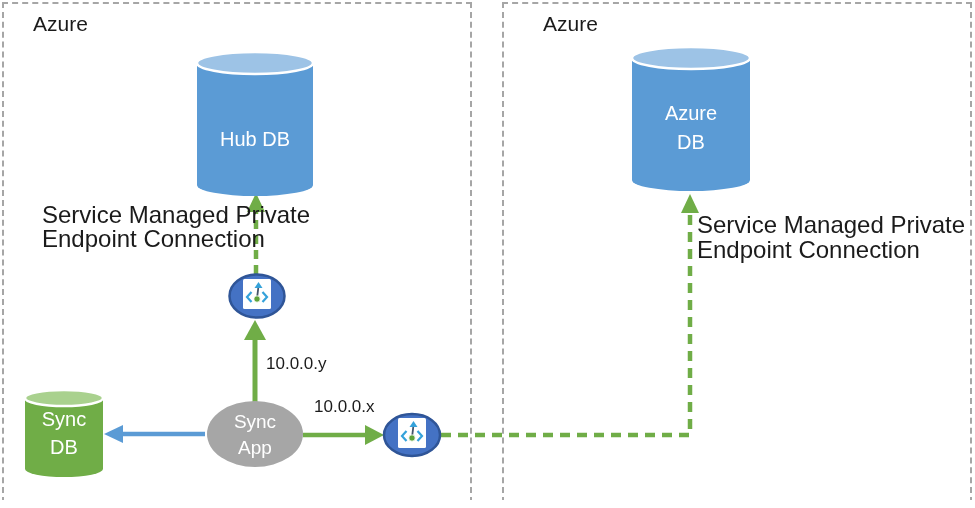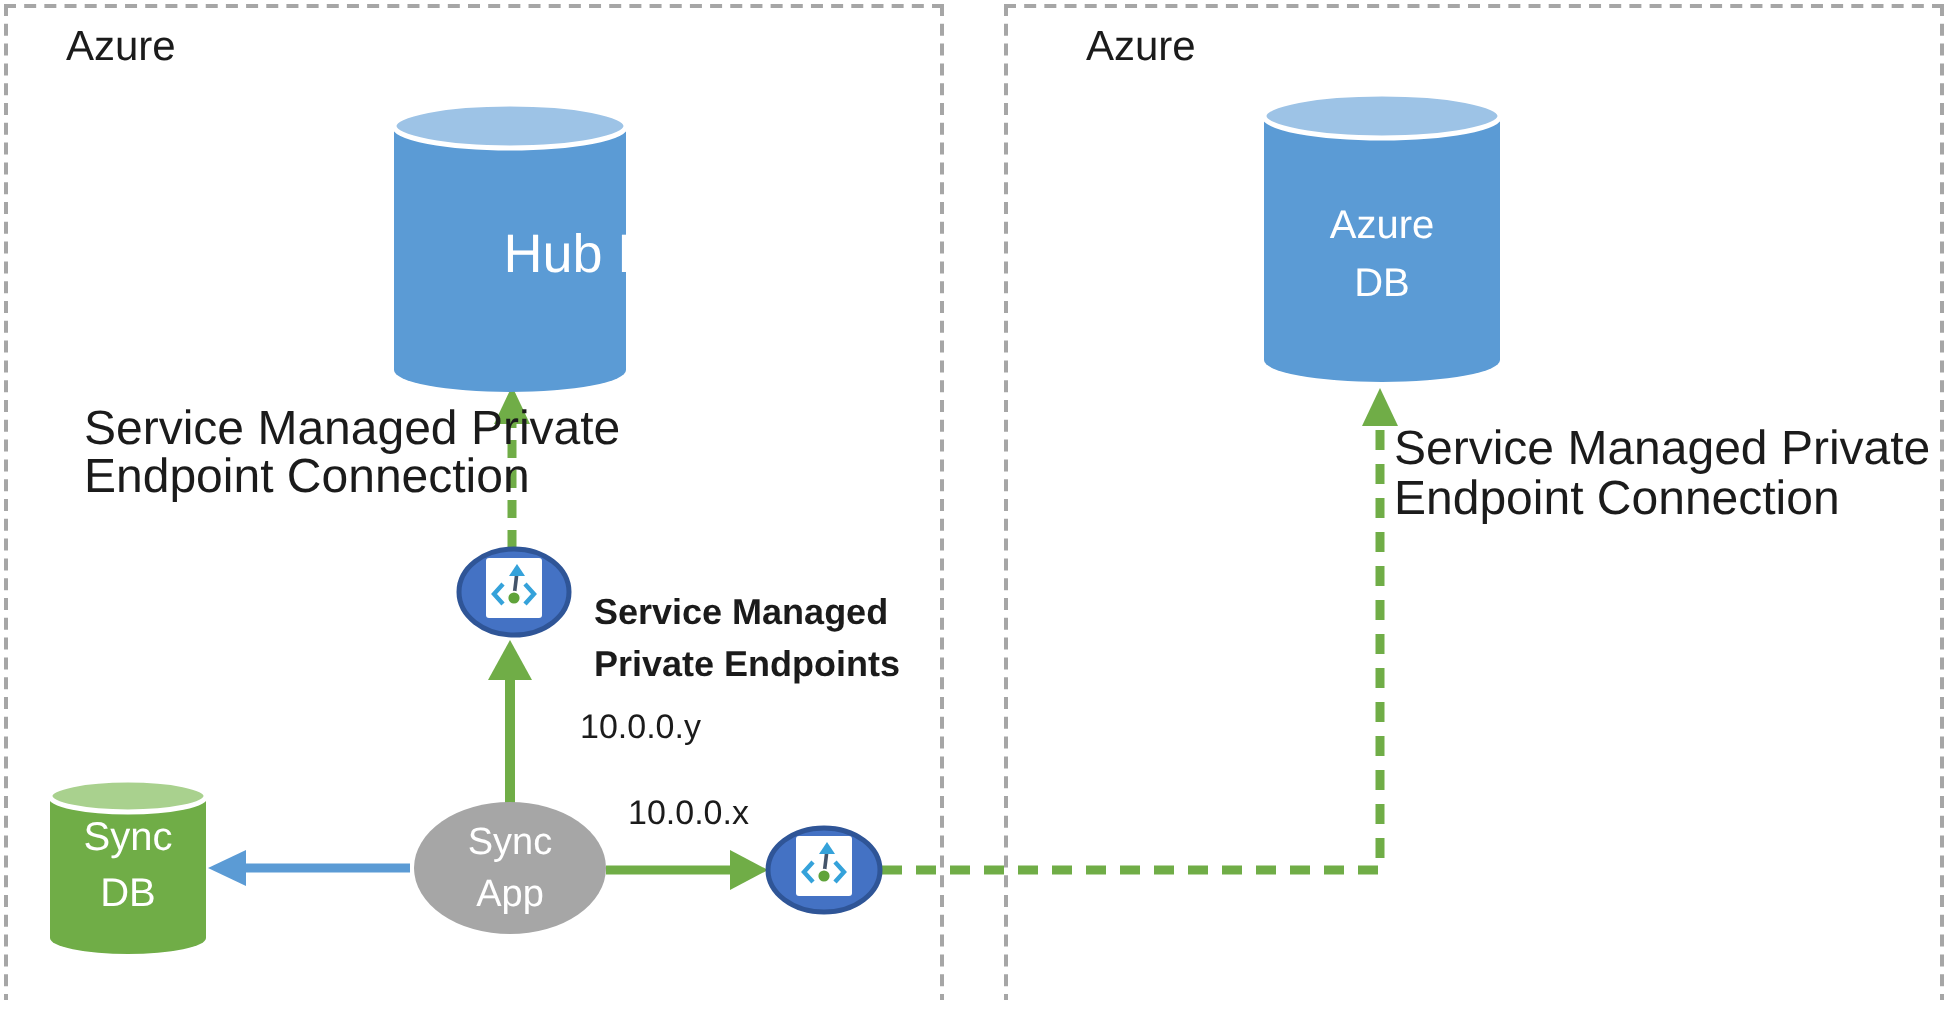--- a/index.html
+++ b/index.html
@@ -18,30 +18,30 @@
     background: transparent;
     box-sizing: border-box;
   }
   #region-left  { left: 2px;   top: 2px; width: 470px; height: 501px; }
   #region-right { left: 502px; top: 2px; width: 470px; height: 501px; }
   .txt { position: absolute; white-space: pre-line; }
   .azure-label { font-size: 21px; color: #1b1b1b; }
   #azure-left  { left: 33px;  top: 12px; }
   #azure-right { left: 543px; top: 12px; }
   .node-label { color: #ffffff; text-align: center; }
-  #hub-db-label    { left: 197px; top: 112px; width: 116px; font-size: 27px; padding-left: 44px; }
+  #hub-db-label    { left: 197px; top: 128px; width: 116px; font-size: 20px; }
   #member-db-label { left: 632px; top: 99px;  width: 118px; font-size: 20px; line-height: 29px; }
   #sync-db-label   { left: 25px;  top: 405px; width: 78px;  font-size: 20px; line-height: 28px; }
   #sync-app-label  { left: 207px; top: 409px; width: 96px;  font-size: 19px; line-height: 26px; }
   .conn-label { font-size: 24px; line-height: 24px; color: #1b1b1b; }
   #conn-label-left  { left: 42px;  top: 203px; }
   #conn-label-right { left: 697px; top: 212px; line-height: 25px; }
   #pe-title { left: 297px; top: 293px; font-size: 18px; line-height: 26px; font-weight: bold; color: #1b1b1b; }
   .ip-label { font-size: 17px; color: #1b1b1b; }
-  #ip-y { left: 266px; top: 354px; margin-left: 24px; }
+  #ip-y { left: 266px; top: 354px; }
   #ip-x { left: 314px; top: 397px; }
   #diagram-svg { position: absolute; left: 0; top: 0; }
 </style>
 </head>
 <body>
 
 <div id="stage">
 
   <div id="region-left" class="region"></div>
   <div id="region-right" class="region"></div>
@@ -124,19 +124,17 @@
   <div id="sync-db-label" class="txt node-label">Sync
 DB</div>
   <div id="sync-app-label" class="txt node-label">Sync
 App</div>
 
   <div id="conn-label-left" class="txt conn-label">Service Managed Private
 Endpoint Connection</div>
   <div id="conn-label-right" class="txt conn-label">Service Managed Private
 Endpoint Connection</div>
 
-  <div id="pe-title" class="txt">Service Managed
-Private Endpoints</div>
 
   <div id="ip-y" class="txt ip-label">10.0.0.y</div>
   <div id="ip-x" class="txt ip-label">10.0.0.x</div>
 
 </div>
 
 </body></html>

